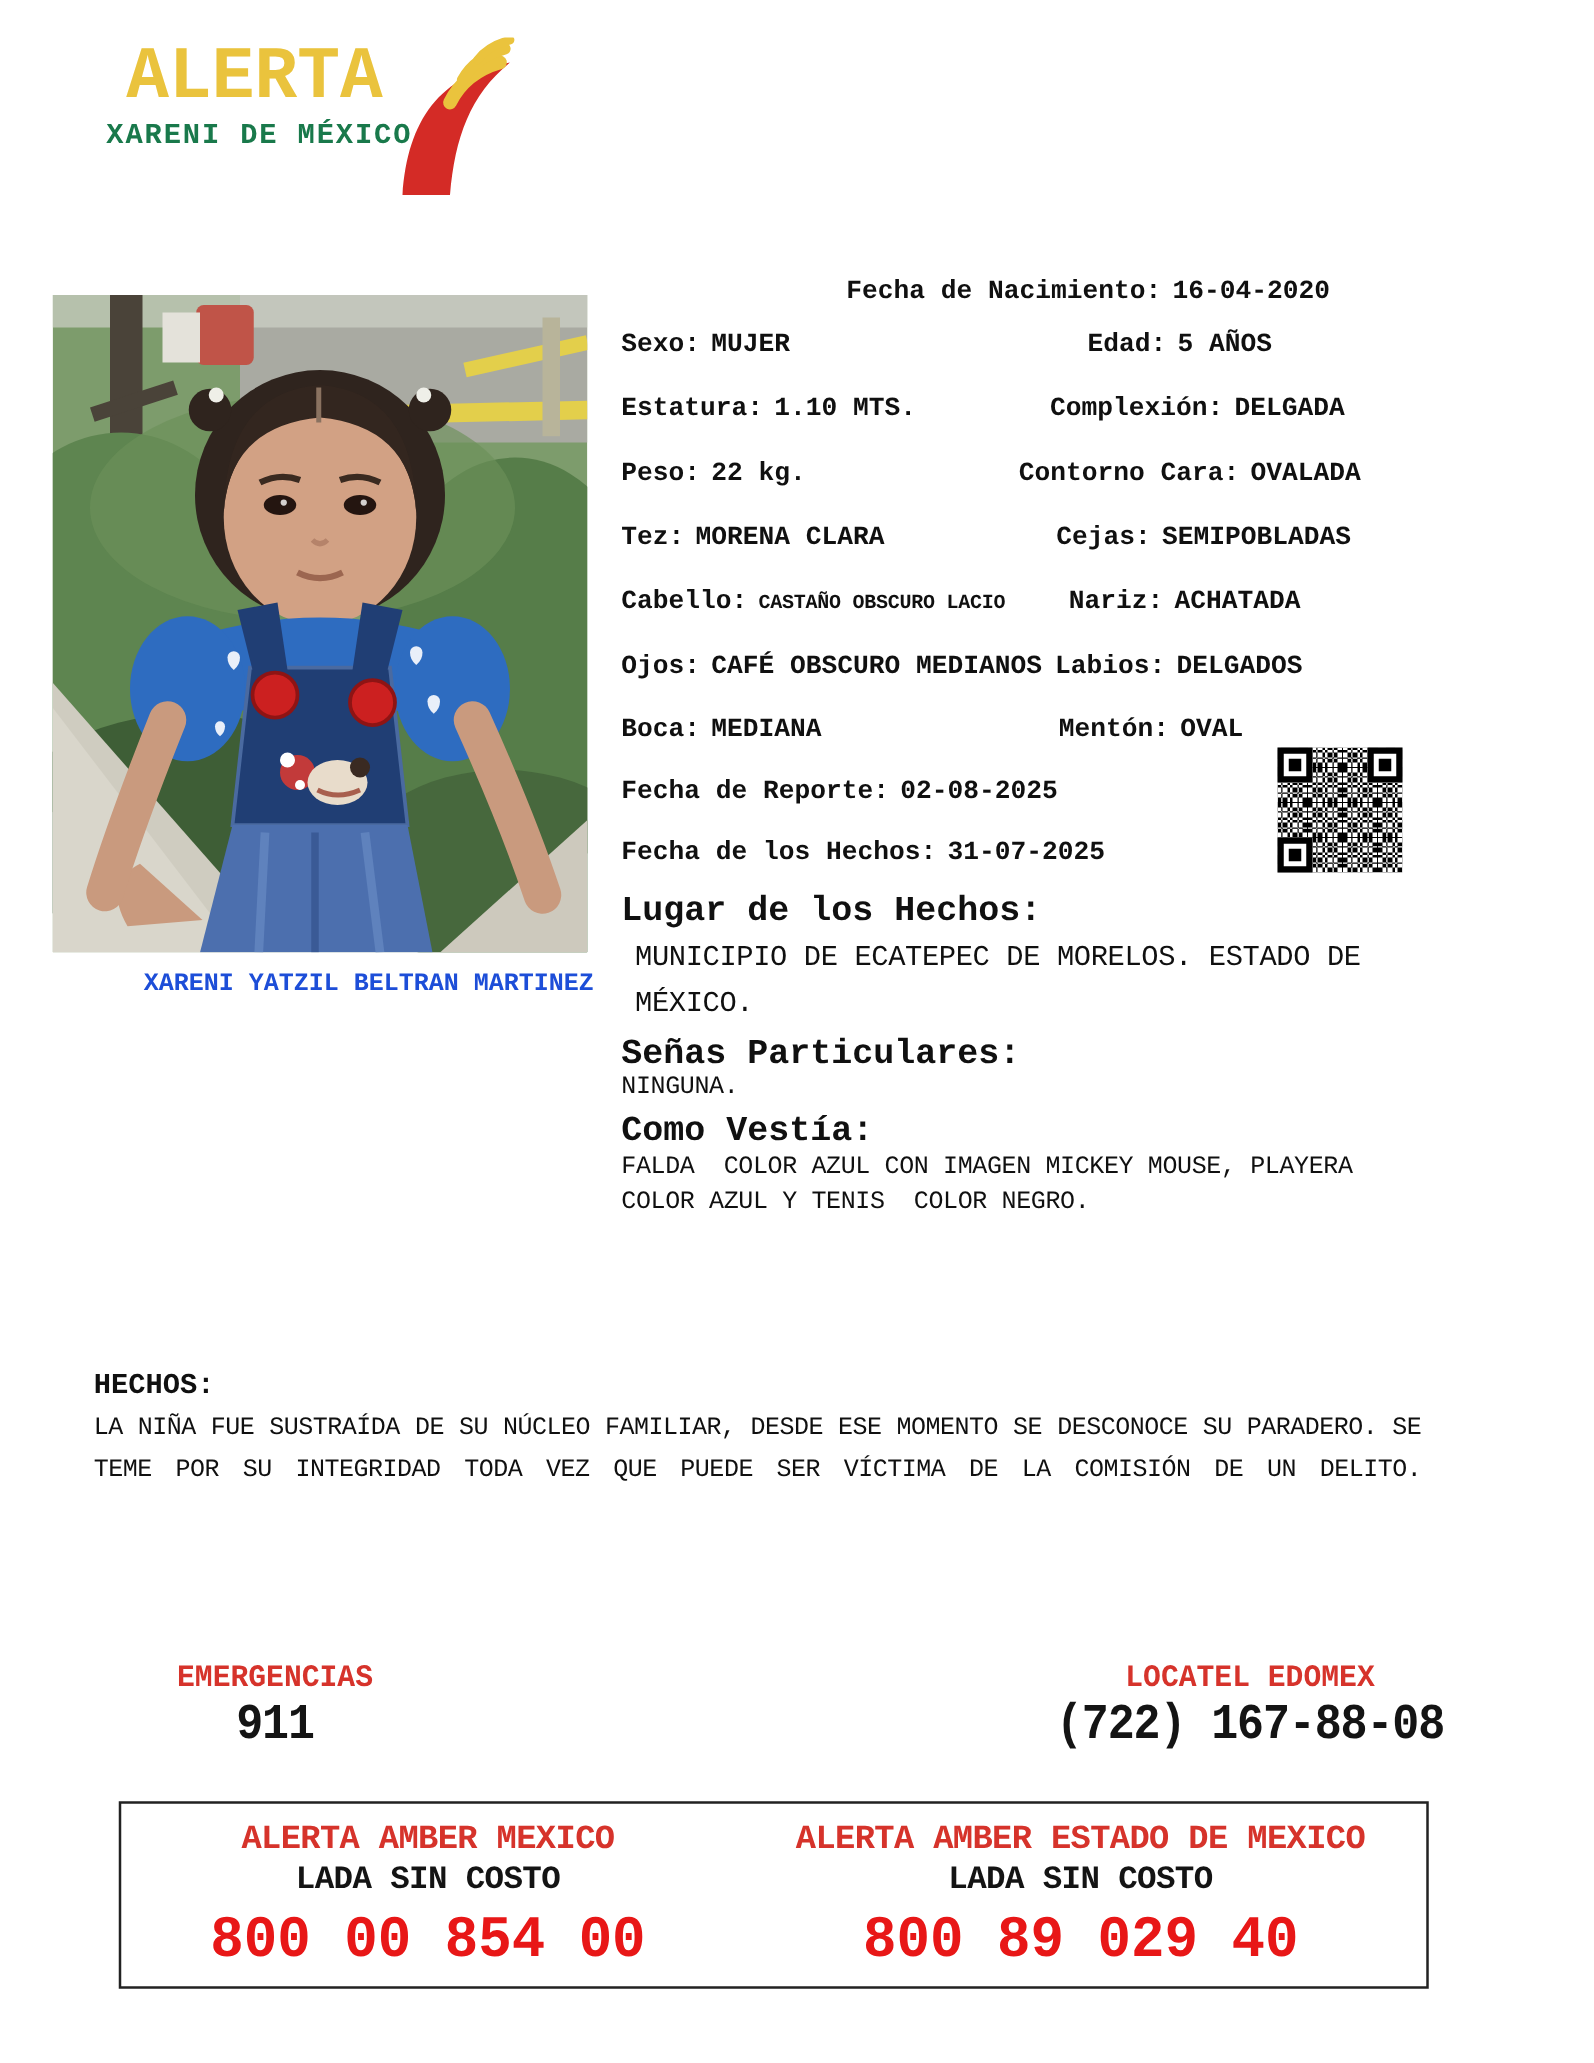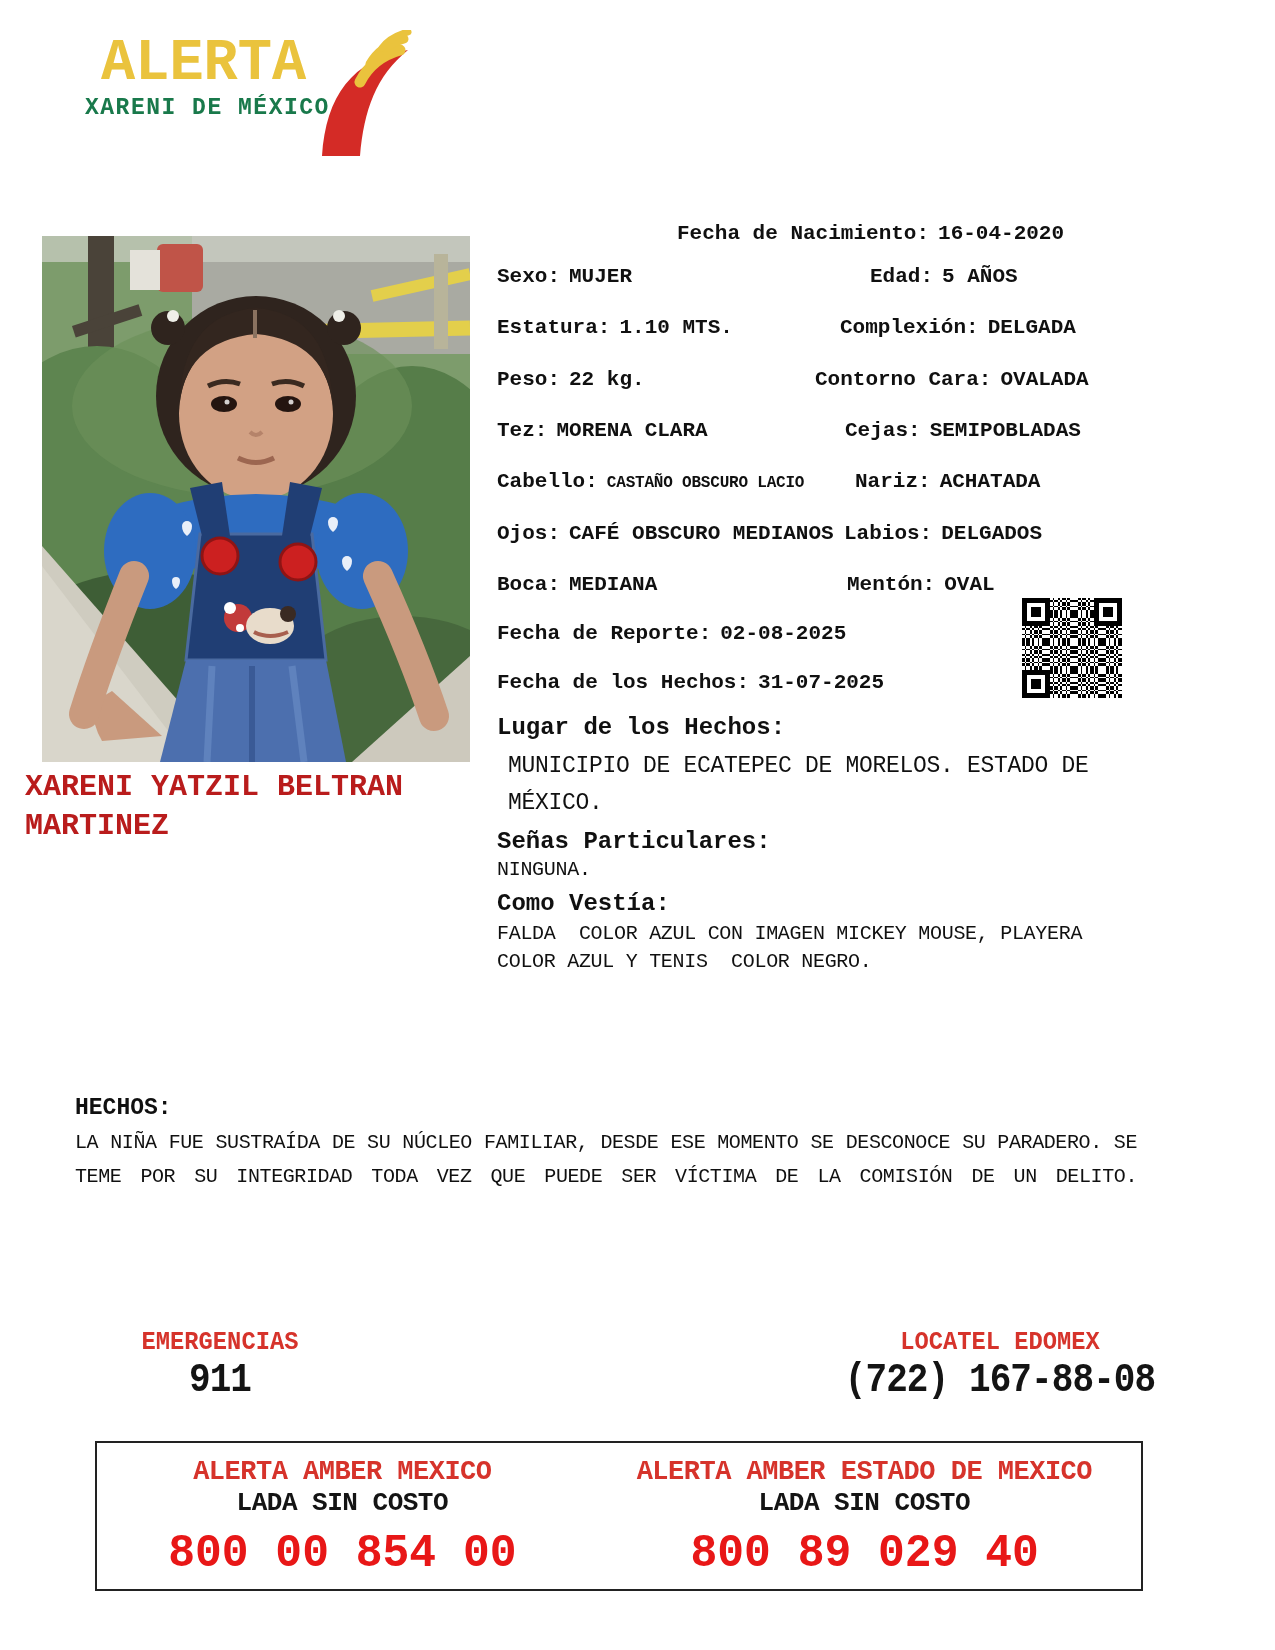--- a/index.html
+++ b/index.html
@@ -17,22 +17,22 @@
   
   .hdr{position:absolute;left:640px;top:56px;width:540px;}
   .hdr div{font-size:27px;font-weight:bold;line-height:1;white-space:nowrap;}
   .hdr .t2{margin-top:24px;}
 
   
   .photo{position:absolute;left:42px;top:236px;width:428px;height:526px;overflow:hidden;}
   .photo svg{display:block;width:100%;height:100%;}
 
   
-  .victim-name{position:absolute;left:25px;top:768px;width:450px;text-align:left;
-               color:#b91c1c;font-size:30px;font-weight:bold;line-height:39px;}
+  .victim-name{position:absolute;left:25px;top:768px;width:450px;text-align:right;
+               color:#1d4ed8;font-size:20px;font-weight:bold;line-height:39px;}
 
   
   .fields{position:absolute;left:497px;top:215px;width:690px;height:500px;}
   .frow{position:absolute;white-space:nowrap;font-size:21px;font-weight:bold;}
   .frow .lab{margin-right:9px;}
   .lpair{position:absolute;left:0;white-space:nowrap;}
   .rpair{position:absolute;white-space:nowrap;}
   .birth{top:7px;left:180px;}
   .row1{top:50px;}  .row1 .rpair{left:373px;}
   .row2{top:101px;} .row2 .rpair{left:343px;}
@@ -51,21 +51,21 @@
   .qr{position:absolute;left:1022px;top:598px;width:100px;height:100px;background:
         repeating-conic-gradient(#000 0 25%,#fff 0 50%),
         repeating-conic-gradient(#000 0 25%,#fff 0 50%);
       background-size:8px 8px,14px 14px;background-position:0 0,3px 2px;
       background-blend-mode:difference;outline:4px solid #fff;}
   .qr .finder{position:absolute;width:18px;height:18px;background:#fff;border:5px solid #000;}
   .qr .finder::after{content:"";position:absolute;left:4px;top:4px;width:10px;height:10px;background:#000;}
   .qr .f-tl{left:0;top:0;} .qr .f-tr{right:0;top:0;} .qr .f-bl{left:0;bottom:0;}
 
   
-  .sec-label{position:absolute;font-size:24px;font-weight:bold;white-space:nowrap;}
+  .sec-label{position:absolute;font-size:28px;font-weight:bold;white-space:nowrap;}
   .sec-text{position:absolute;font-size:22px;font-weight:normal;letter-spacing:-0.3px;}
   .place-label{left:497px;top:714px;}
   .place-value{left:508px;top:748px;width:600px;line-height:37px;font-size:23px;}
   .marks-label{left:497px;top:828px;}
   .marks-value{left:497px;top:858px;font-size:20px;}
   .clothing-label{left:497px;top:890px;}
   .clothing-value{left:497px;top:920px;width:640px;font-size:20px;line-height:28px;white-space:pre-wrap;}
 
   
   .hechos-label{position:absolute;left:75px;top:1095px;font-size:23px;font-weight:bold;}
@@ -73,21 +73,21 @@
                letter-spacing:-0.4px;text-align:justify;text-align-last:justify;}
 
   
   .em-col{position:absolute;top:1328px;text-align:center;}
   .em-1{left:75px;width:290px;} .em-2{left:420px;width:340px;} .em-3{left:810px;width:380px;}
   .em-label{color:#d6332b;font-size:25px;font-weight:bold;transform:scaleX(0.95);transform-origin:center;}
   .em-number{color:#141414;font-size:40px;font-weight:bold;margin-top:1px;transform:scaleX(0.9);transform-origin:center;letter-spacing:-1px;}
 
   
   .hotbox{position:absolute;left:95px;top:1441px;width:1048px;height:150px;border:2px solid #222;
-          display:flex;box-sizing:border-box;}
+          display:flex;box-sizing:border-box;justify-content:space-between;}
   .hot-col{flex:1;text-align:center;padding-top:14px;}
   .hot-col.left{flex:0 0 47%;} .hot-col.right{flex:0 0 53%;}
   .hot-title{color:#d6332b;font-size:27px;font-weight:bold;letter-spacing:-0.5px;}
   .hot-sub{color:#141414;font-size:26px;font-weight:bold;margin-top:1px;letter-spacing:-0.5px;}
   .hot-number{color:#e81717;font-size:47px;font-weight:bold;margin-top:9px;transform:scaleX(0.95);transform-origin:center;}
 </style>
 </head>
 <body>
 
 <div id="page">

